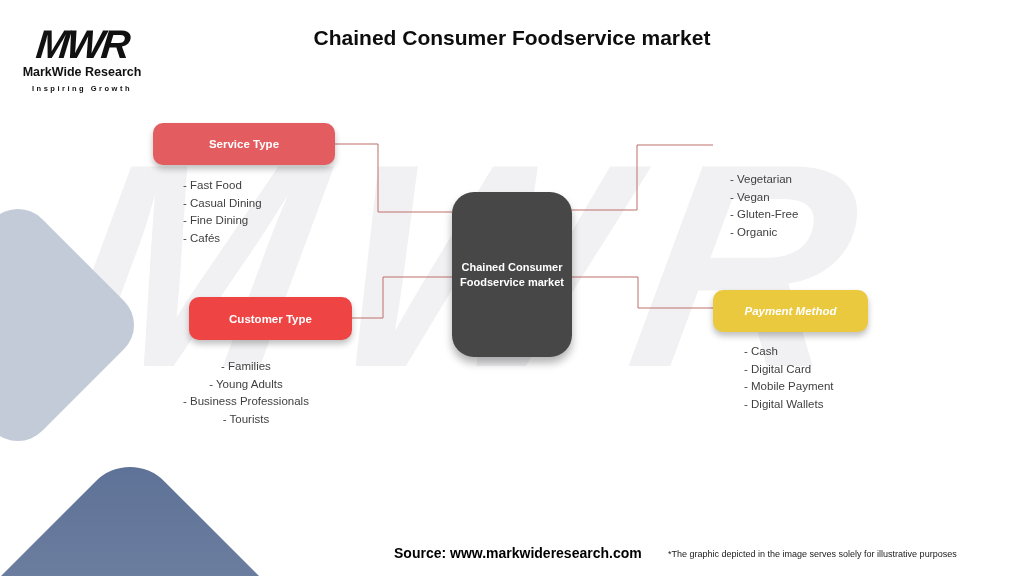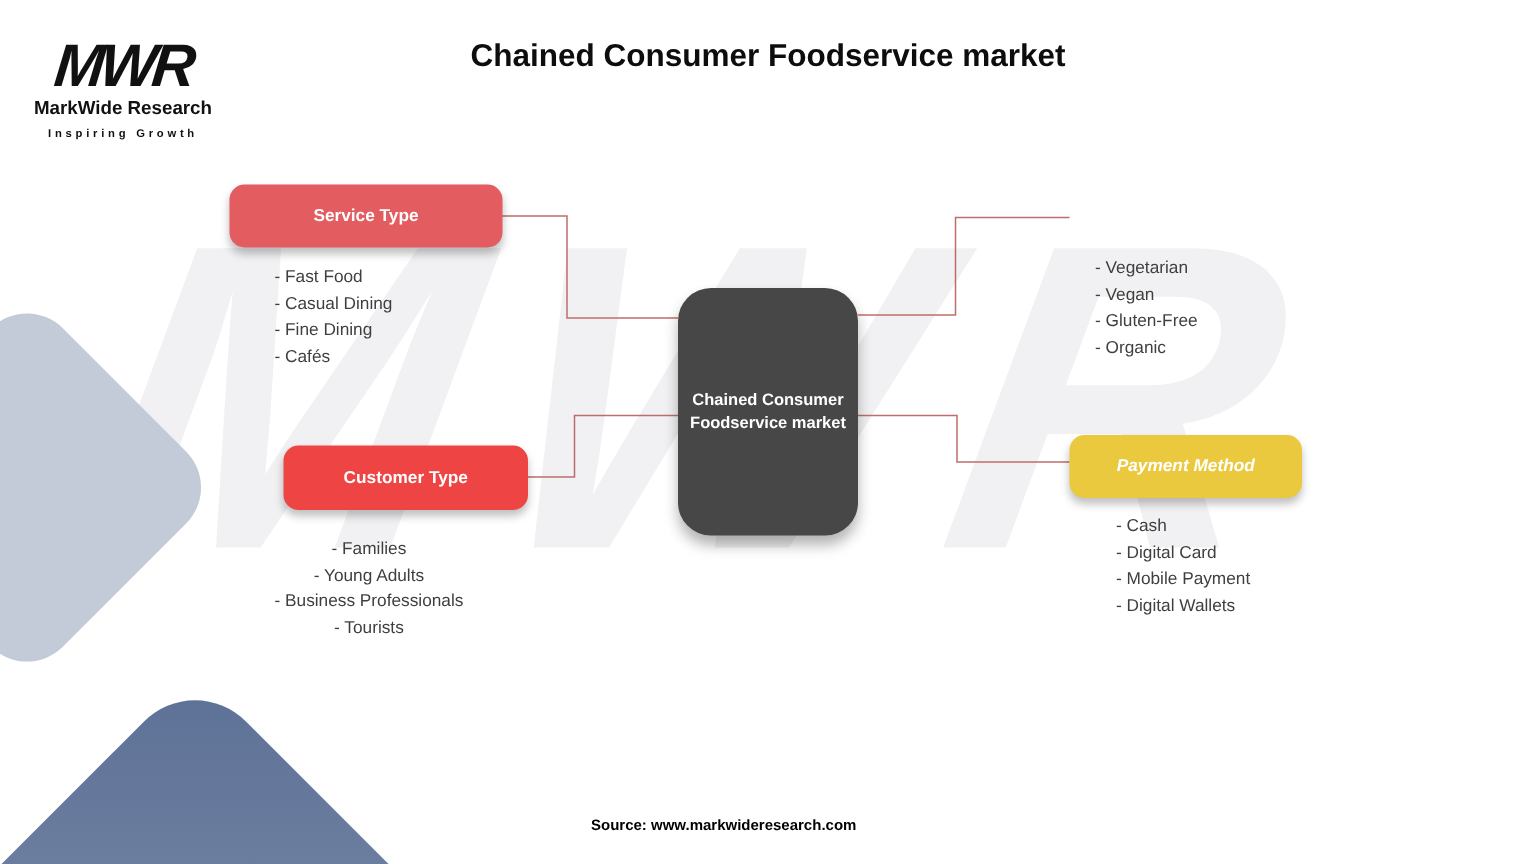--- a/index.html
+++ b/index.html
@@ -61,21 +61,21 @@
     position:absolute;z-index:2;font-size:11.5px;line-height:17.5px;color:#3f3f3f;
     display:flex;flex-direction:column;
   }
   .list-service{left:183px;top:177px;}
   .list-menu{left:730px;top:171px;}
   .list-customer{left:183px;top:358px;text-align:center;}
   .list-payment{left:744px;top:343px;}
   
   .source{
     position:absolute;left:394px;top:545px;z-index:3;
-    font-size:10px;font-weight:bold;color:#000;
+    font-size:14px;font-weight:bold;color:#000;
   }
   .disclaimer{
     position:absolute;left:668px;top:549px;z-index:3;
     font-size:9px;color:#1a1a1a;
   }
 </style>
 </head>
 <body>
 
 <div class="canvas">
@@ -135,14 +135,15 @@
     <span>Payment Method</span>
   </div>
   <div class="list list-payment">
     <span>- Cash</span>
     <span>- Digital Card</span>
     <span>- Mobile Payment</span>
     <span>- Digital Wallets</span>
   </div>
 
   <div class="source">Source: www.markwideresearch.com</div>
+  <div class="disclaimer">*The graphic depicted in the image serves solely for illustrative purposes</div>
 
 </div>
 
 </body></html>

